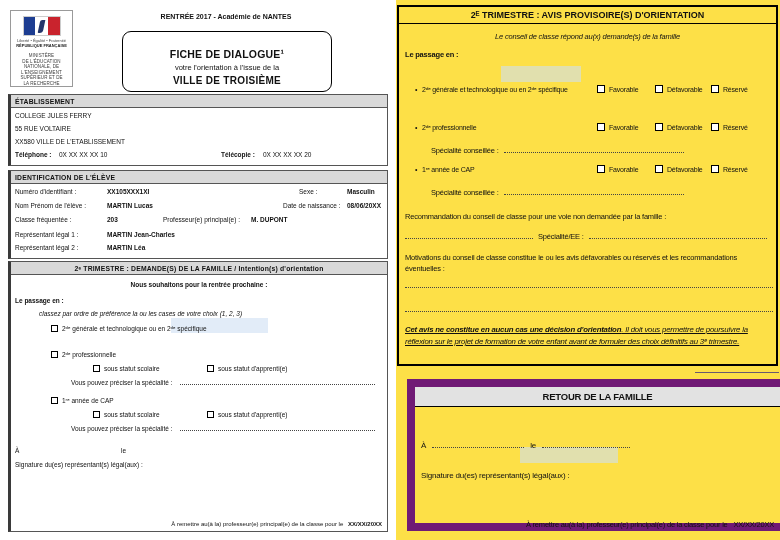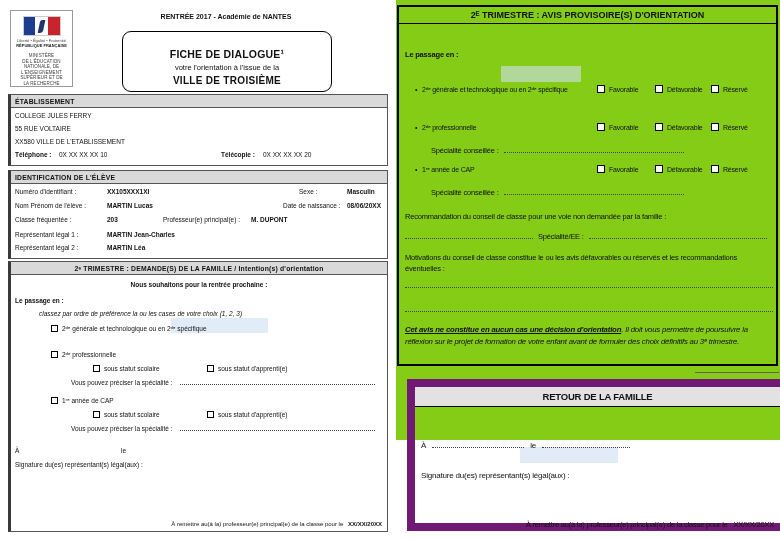--- a/index.html
+++ b/index.html
@@ -32,21 +32,21 @@
   .row { position:absolute; white-space:nowrap; }
   .bold { font-weight:bold; }
   .it { font-style:italic; }
   .cb { display:inline-block; width:7px; height:7px; border:1px solid #000; background:#fff; vertical-align:-1px; margin-right:4px; }
   .cb8 { display:inline-block; width:8px; height:8px; border:1px solid #000; background:#fff; vertical-align:-1px; }
   .dots { display:inline-block; border-bottom:1px dotted #444; height:6px; vertical-align:baseline; }
   .bluefield { position:absolute; background:#cfe0f4; opacity:.6; }
   .footer-note { position:absolute; right:5px; bottom:4px; font-size:6px; }
 
   
-  #page-right { position:absolute; left:396px; top:0; width:384px; height:440px; background:#84cc16;
+  #page-right { position:absolute; left:396px; top:0; width:384px; height:540px; background:#fde047;
                 letter-spacing:-0.2px; }
   .avis-box { position:absolute; left:1px; top:5px; width:381px; height:361px; border:2px solid #000; }
   .avis-header { border-bottom:1.5px solid #000; text-align:center; font-weight:bold; font-size:9px; padding:3px 0; letter-spacing:0; }
   .avis-body { position:relative; font-size:7.5px; height:335px; }
   .opt-label { font-size:7px; }
   .retour-box { position:absolute; left:11px; top:379px; width:381px; height:152px; border:8px solid #701a75; }
   .retour-header { background:#e2e2e2; border-bottom:1px solid #000; text-align:center; font-weight:bold; font-size:9.5px; padding:4px 0; }
   .retour-body { position:relative; font-size:8px; height:130px; }
   .divider { position:absolute; left:299px; top:372px; width:84px; height:0; border-top:1px solid #6b5a6e; }
   .u { text-decoration:underline; }
@@ -176,20 +176,21 @@
   </div>
 </div>
 
 <div id="page-right">
 
   <div class="avis-box">
     <div class="avis-header">2ᴱ TRIMESTRE : AVIS PROVISOIRE(S) D'ORIENTATION</div>
     <div class="avis-body">
       <div class="bluefield" style="left:102px; top:42px; width:80px; height:16px;"></div>
 
+      <div class="row it" style="left:0; top:8px; width:100%; text-align:center;">Le conseil de classe répond au(x) demande(s) de la famille</div>
       <div class="row bold" style="left:6px; top:26px;">Le passage en :</div>
 
       <div class="row" style="left:16px; top:62px; font-size:7px;">
         <span>•</span>
         <span style="margin-left:3px;">2ᵈᵉ générale et technologique ou en 2ᵈᵉ spécifique</span>
       </div>
       <span class="cb8 abs" style="left:198px; top:61px;"></span>
       <span class="row opt-label" style="left:210px; top:62px;">Favorable</span>
       <span class="cb8 abs" style="left:256px; top:61px;"></span>
       <span class="row opt-label" style="left:268px; top:62px;">Défavorable</span>
@@ -232,21 +233,21 @@
       <div class="row" style="left:6px; top:208px;">
         <span class="dots" style="width:128px;"></span>
         <span style="margin:0 3px;">Spécialité/EE :</span>
         <span class="dots" style="width:178px;"></span>
       </div>
 
       <div class="row" style="left:6px; top:228px; width:368px; white-space:normal; line-height:11px;">Motivations du conseil de classe constitue le ou les avis défavorables ou réservés et les recommandations éventuelles :</div>
       <span class="dots abs" style="left:6px; top:258px; width:368px;"></span>
       <span class="dots abs" style="left:6px; top:282px; width:368px;"></span>
 
-      <div class="row it" style="left:6px; top:300px; width:368px; white-space:normal; line-height:12px; font-size:7.8px;">
+      <div class="row it" style="left:6px; top:300px; width:368px; white-space:normal; line-height:12px; font-size:7.8px;text-decoration:underline;">
         <span class="u bold">Cet avis ne constitue en aucun cas une décision d'orientation</span><span>. Il doit vous permettre de poursuivre la réflexion sur le projet de formation de votre enfant avant de formuler des choix définitifs au 3ᵉ trimestre.</span>
       </div>
     </div>
   </div>
 
   <div class="divider"></div>
 
   <div class="retour-box">
     <div class="retour-header">RETOUR DE LA FAMILLE</div>
     <div class="retour-body">

